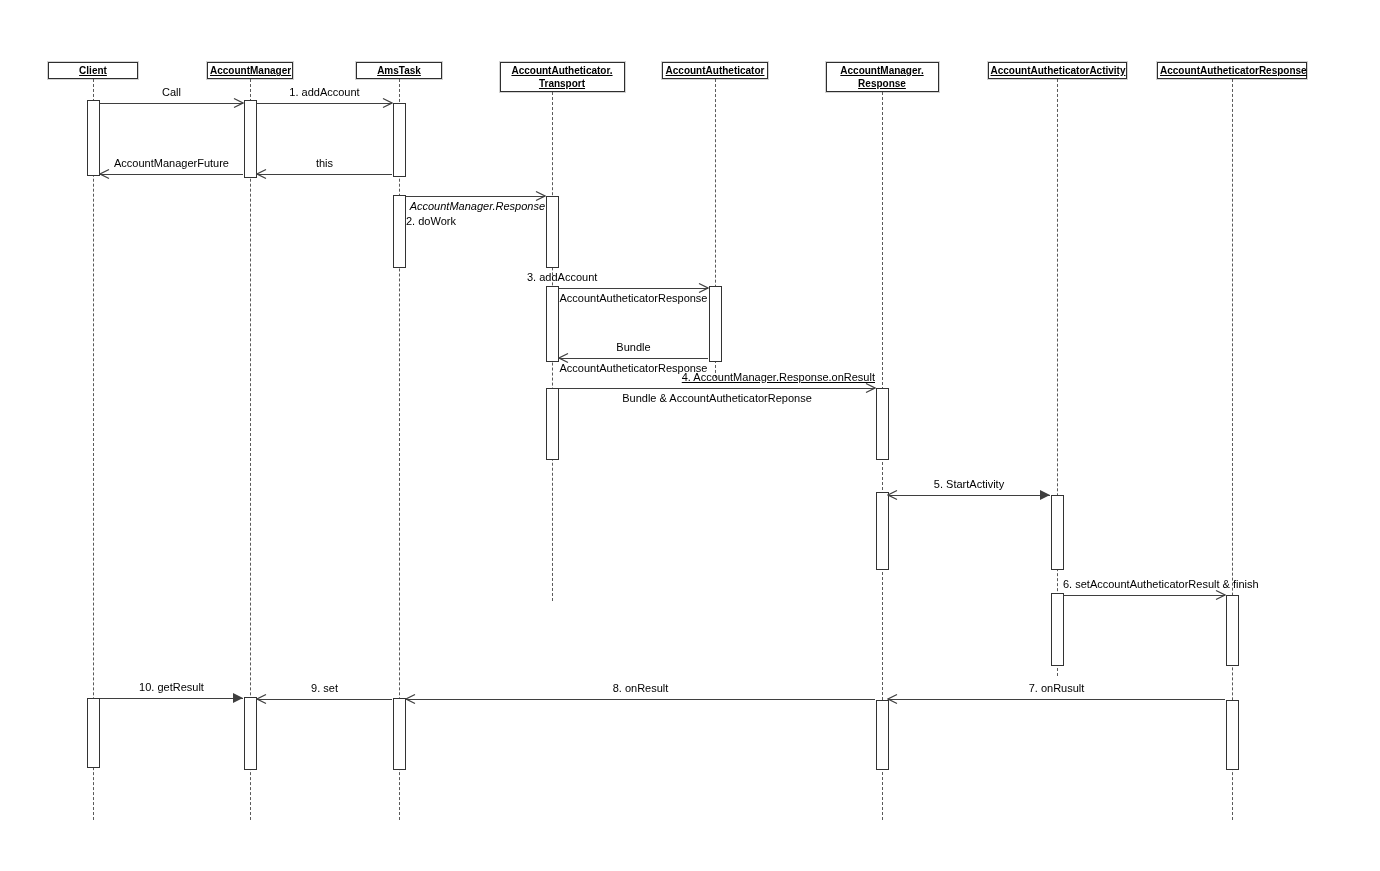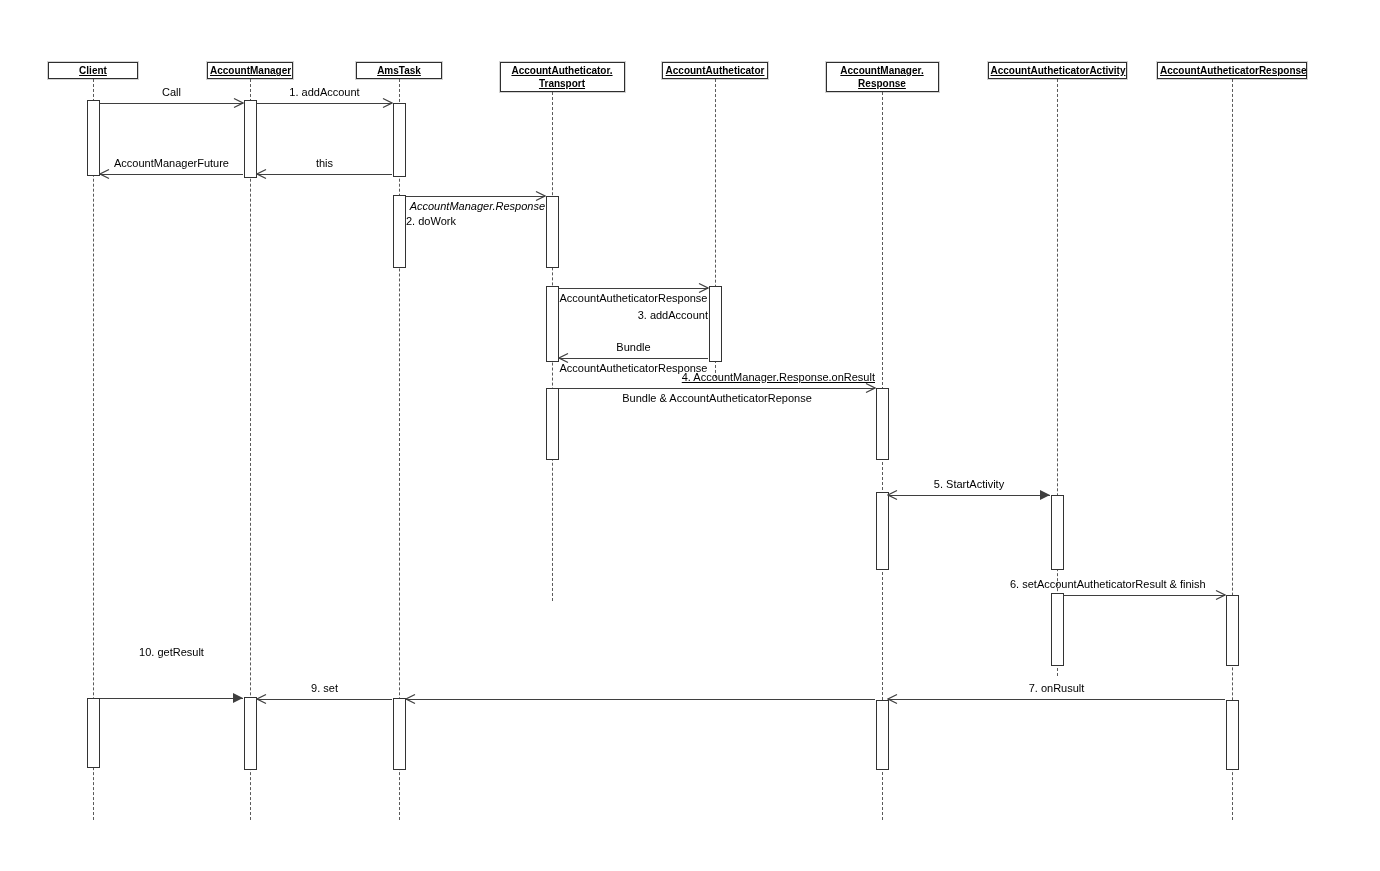--- a/index.html
+++ b/index.html
@@ -135,21 +135,21 @@
     <div class="msgline" style="left: 406px; top: 196px; width: 139px;"></div>
     <svg width="12" height="12" class="arrowhead" style="left: 534px; top: 190px;">
       <polyline points="2,1.5 11,6 2,10.5" fill="none" stroke="#3f3f3f" stroke-width="1.2"></polyline>
     </svg>
     <div class="msglabel" style="left: 406px; top: 191px; width: 139px; padding-right: 0px; margin-top: 24px;">2. doWork</div>
     <div class="msgsublabel" style="left: 406px; top: 200px; width: 139px; text-align: right; padding-right: 0px; font-style: italic;">AccountManager.Response</div>
     <div class="msgline" style="left: 559px; top: 288px; width: 149px;"></div>
     <svg width="12" height="12" class="arrowhead" style="left: 697px; top: 282px;">
       <polyline points="2,1.5 11,6 2,10.5" fill="none" stroke="#3f3f3f" stroke-width="1.2"></polyline>
     </svg>
-    <div class="msglabel" style="left: 559px; top: 271px; width: 149px; text-align: right; padding-right: 0px; margin-top: 38px;">3. addAccount</div>
+    <div class="msglabel" style="left: 527px; top: 271px; width: 149px; text-align: left; padding-right: 0px;">3. addAccount</div>
     <div class="msgsublabel" style="left: 559px; top: 292px; width: 149px; text-align: center; padding-right: 0px;">AccountAutheticatorResponse</div>
     <div class="msgline" style="left: 559px; top: 358px; width: 149px;"></div>
     <svg width="12" height="12" class="arrowhead" style="left: 558px; top: 352px;">
       <polyline points="10,1.5 1,6 10,10.5" fill="none" stroke="#3f3f3f" stroke-width="1.2"></polyline>
     </svg>
     <div class="msglabel" style="left: 559px; top: 341px; width: 149px; text-align: center; padding-right: 0px;">Bundle</div>
     <div class="msgsublabel" style="left: 559px; top: 362px; width: 149px; text-align: center; padding-right: 0px;">AccountAutheticatorResponse</div>
     <div class="msgline" style="left: 559px; top: 388px; width: 316px;"></div>
     <svg width="12" height="12" class="arrowhead" style="left: 864px; top: 382px;">
       <polyline points="2,1.5 11,6 2,10.5" fill="none" stroke="#3f3f3f" stroke-width="1.2"></polyline>
@@ -161,33 +161,34 @@
       <polyline points="10,1.5 1,6 10,10.5" fill="none" stroke="#3f3f3f" stroke-width="1.2"></polyline>
     </svg>
     <svg width="12" height="12" class="arrowhead" style="left: 1039px; top: 489px;">
       <polygon points="1,1 11,6 1,11" fill="#3f3f3f" stroke="none"></polygon>
     </svg>
     <div class="msglabel" style="left: 888px; top: 478px; width: 162px; text-align: center; padding-right: 0px;">5. StartActivity</div>
     <div class="msgline" style="left: 1063px; top: 595px; width: 162px;"></div>
     <svg width="12" height="12" class="arrowhead" style="left: 1214px; top: 589px;">
       <polyline points="2,1.5 11,6 2,10.5" fill="none" stroke="#3f3f3f" stroke-width="1.2"></polyline>
     </svg>
-    <div class="msglabel" style="left: 1010px; top: 578px; width: 162px; text-align: right; padding-right: 16px;">6. setAccountAutheticatorResult &amp; finish</div>
+    <div class="msglabel" style="left: 1063px; top: 578px; width: 162px; text-align: right; padding-right: 16px;">6. setAccountAutheticatorResult &amp; finish</div>
     <div class="msgline" style="left: 888px; top: 699px; width: 337px;"></div>
     <svg width="12" height="12" class="arrowhead" style="left: 887px; top: 693px;">
       <polyline points="10,1.5 1,6 10,10.5" fill="none" stroke="#3f3f3f" stroke-width="1.2"></polyline>
     </svg>
     <div class="msglabel" style="left: 888px; top: 682px; width: 337px; text-align: center; padding-right: 0px;">7. onRusult</div>
     <div class="msgline" style="left: 406px; top: 699px; width: 469px;"></div>
     <svg width="12" height="12" class="arrowhead" style="left: 405px; top: 693px;">
       <polyline points="10,1.5 1,6 10,10.5" fill="none" stroke="#3f3f3f" stroke-width="1.2"></polyline>
     </svg>
+    <div class="msglabel" style="left: 406px; top: 682px; width: 469px; text-align: center; padding-right: 0px;">8. onResult</div>
     <div class="msgline" style="left: 257px; top: 699px; width: 135px;"></div>
     <svg width="12" height="12" class="arrowhead" style="left: 256px; top: 693px;">
       <polyline points="10,1.5 1,6 10,10.5" fill="none" stroke="#3f3f3f" stroke-width="1.2"></polyline>
     </svg>
     <div class="msglabel" style="left: 257px; top: 682px; width: 135px; text-align: center; padding-right: 0px;">9. set</div>
     <div class="msgline" style="left: 100px; top: 698px; width: 143px;"></div>
     <svg width="12" height="12" class="arrowhead" style="left: 232px; top: 692px;">
       <polygon points="1,1 11,6 1,11" fill="#3f3f3f" stroke="none"></polygon>
     </svg>
-    <div class="msglabel" style="left: 100px; top: 646px; width: 143px; text-align: center; padding-right: 0px;">10. getResult</div>
+    <div class="msglabel" style="left: 100px; top: 681px; width: 143px; text-align: center; padding-right: 0px;">10. getResult</div>
   </div>
 
 </body></html>

